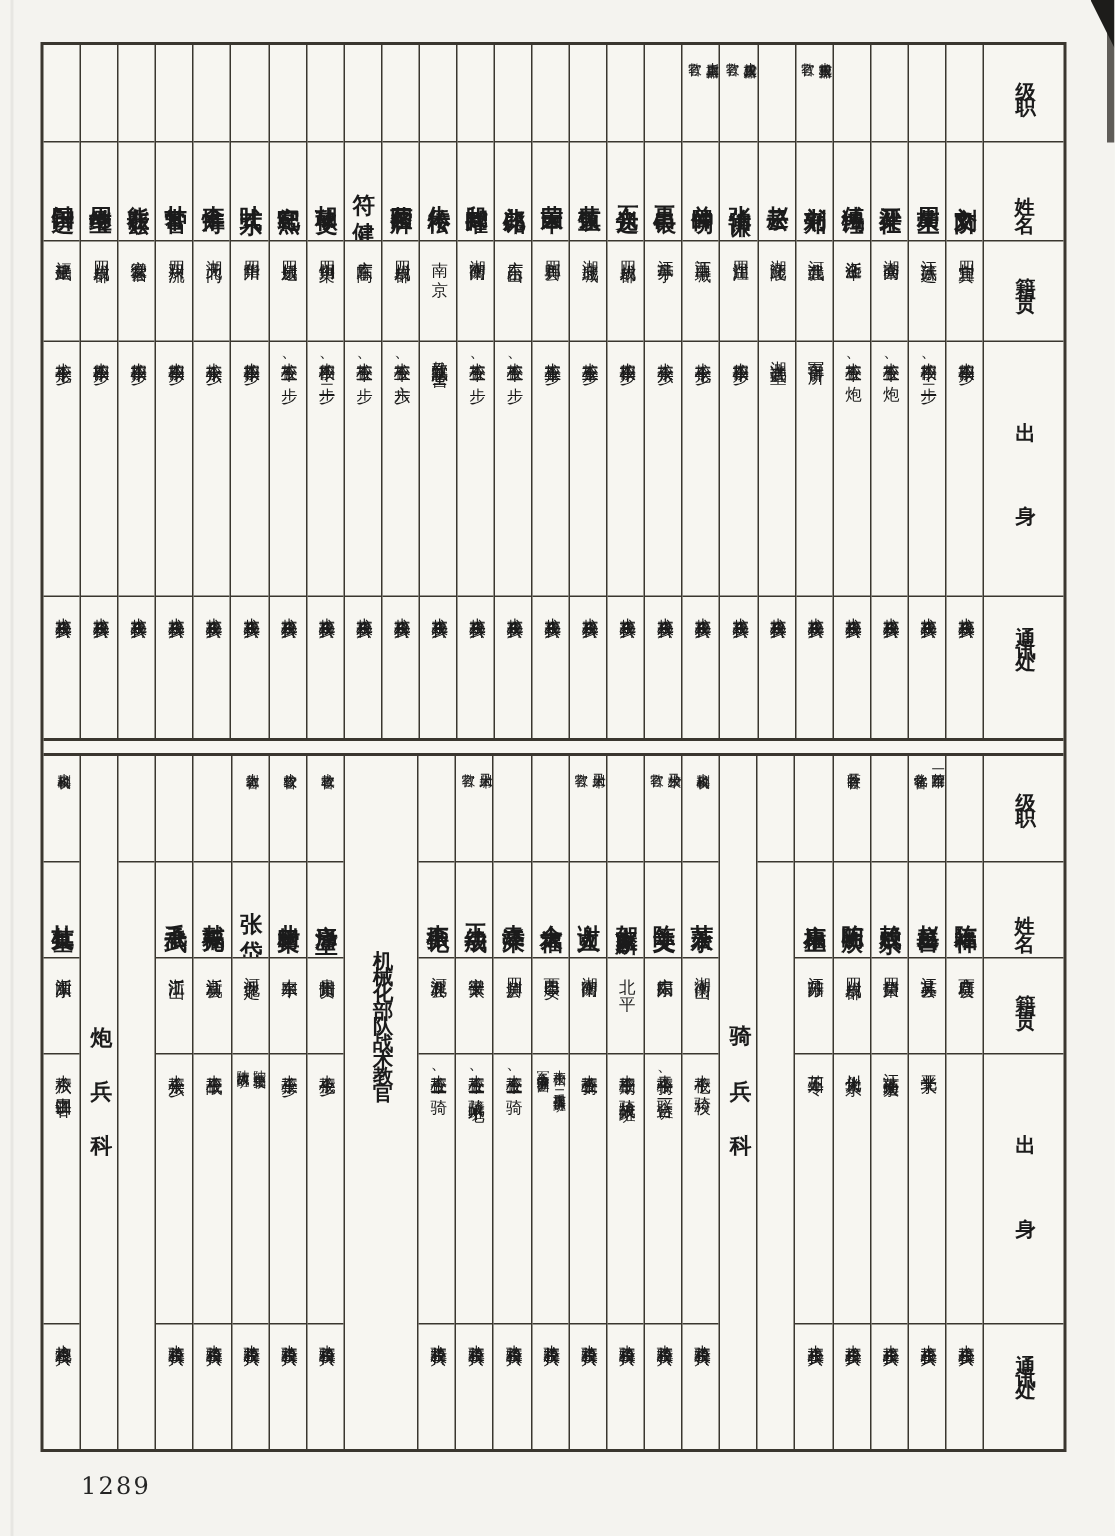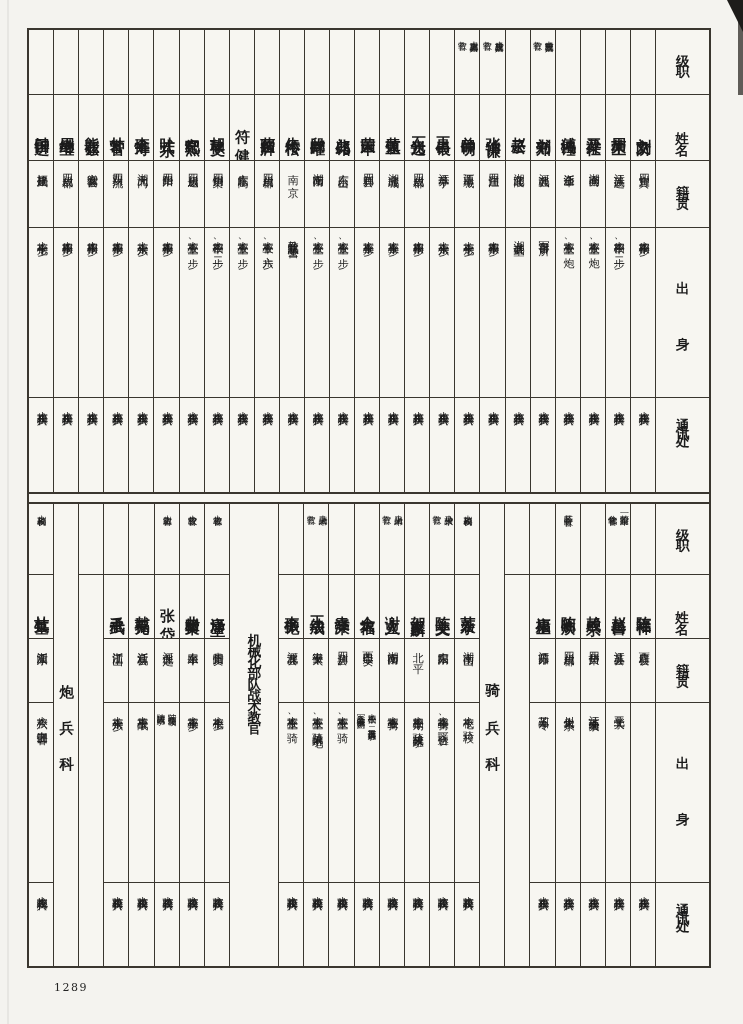--- a/index.html
+++ b/index.html
@@ -49,21 +49,21 @@
   .h-origin .vtxt{padding-top:38px;letter-spacing:56px;}
   .h-addr .vtxt{padding-top:5px;letter-spacing:8px;}
   
   .group-col{justify-content:center;flex-direction:row;}
   .group-col .vtxt{font-weight:600;}
   .g-spread .vtxt{font-size:14.5px;letter-spacing:36px;padding-top:168px;}
   .g-dense  .vtxt{font-size:13.5px;letter-spacing:11px;padding-top:118px;}
   
   .pagenum{
     position:absolute;left:54px;top:981px;
-    font-family:"DejaVu Serif",serif;font-size:11px;letter-spacing:1.5px;color:#242424;
+    font-family:"DejaVu Serif",serif;font-size:16px;letter-spacing:1.5px;color:#242424;
   }
   .corner-artifact{
     position:absolute;top:0;right:0;width:16px;height:32px;background:#1d1c1a;
     clip-path:polygon(0 0,100% 0,100% 100%);
   }
   .edge-artifact{position:absolute;top:0;right:0;width:5px;height:95px;background:rgba(45,42,38,.75);}
 </style>
 </head>
 <body>
 

